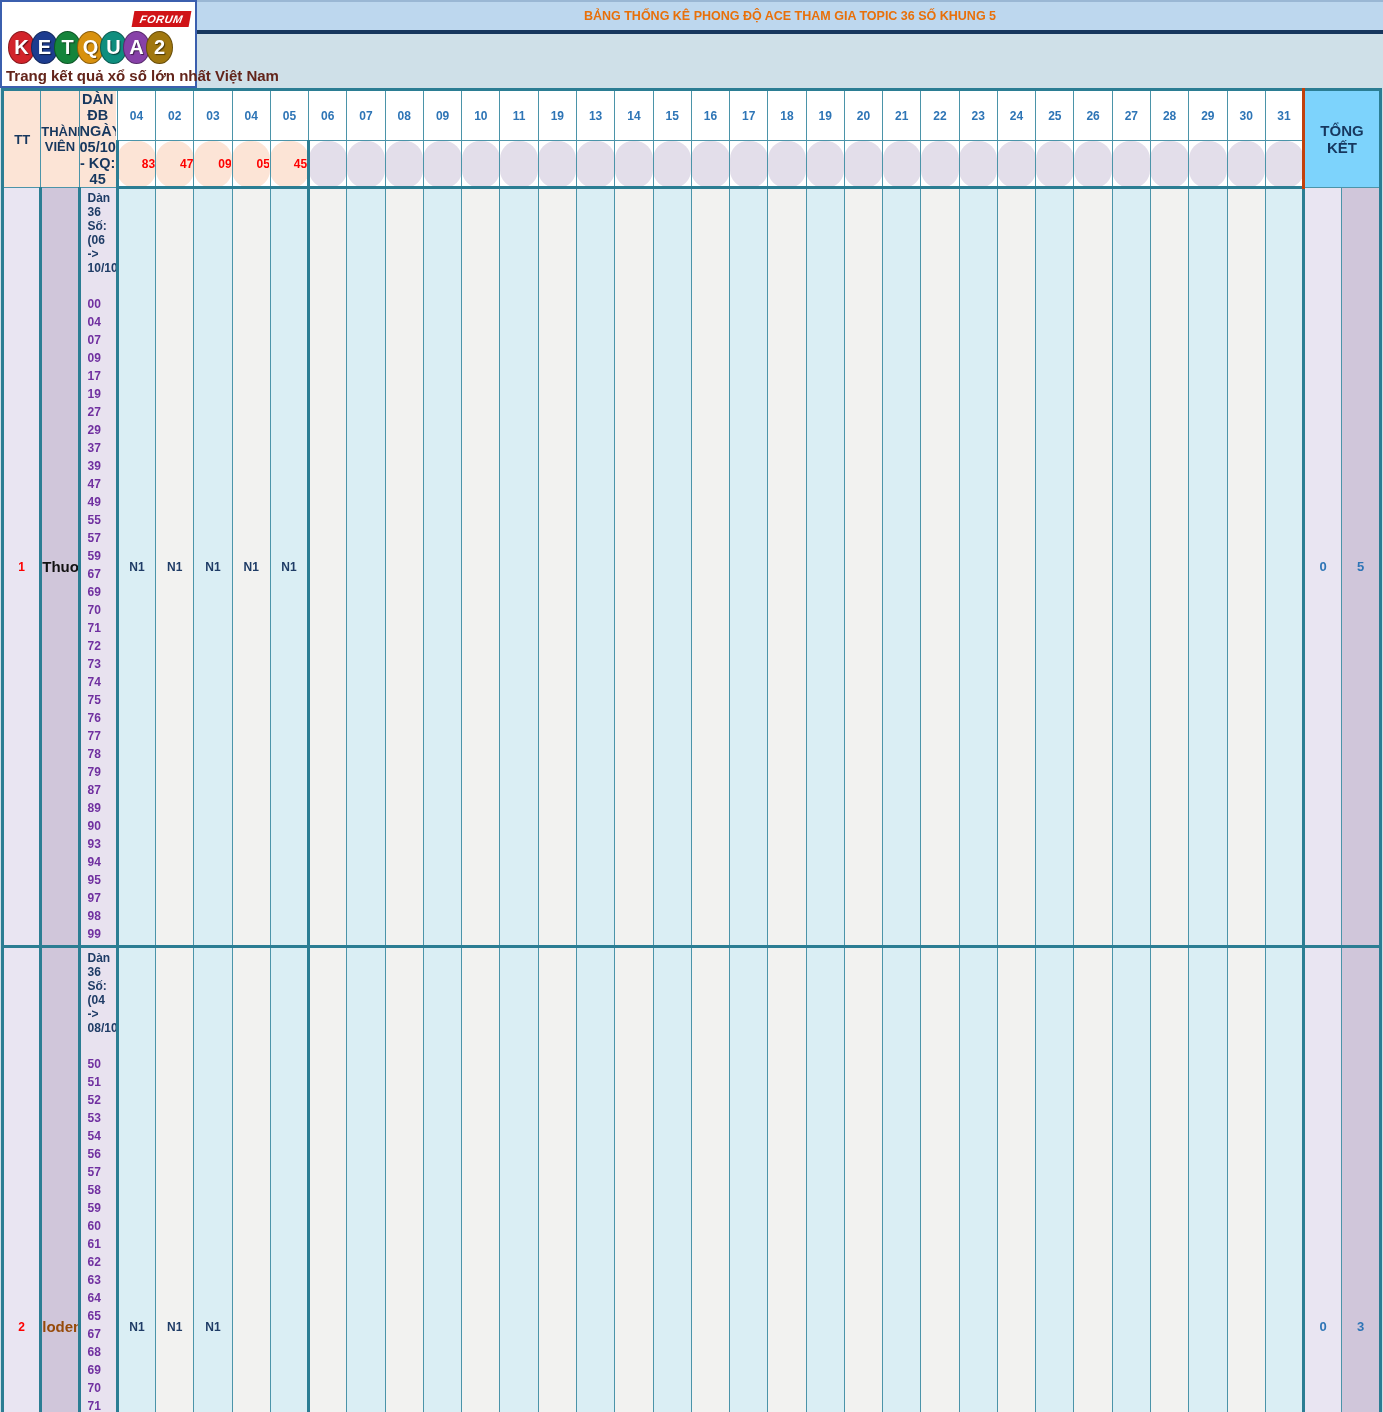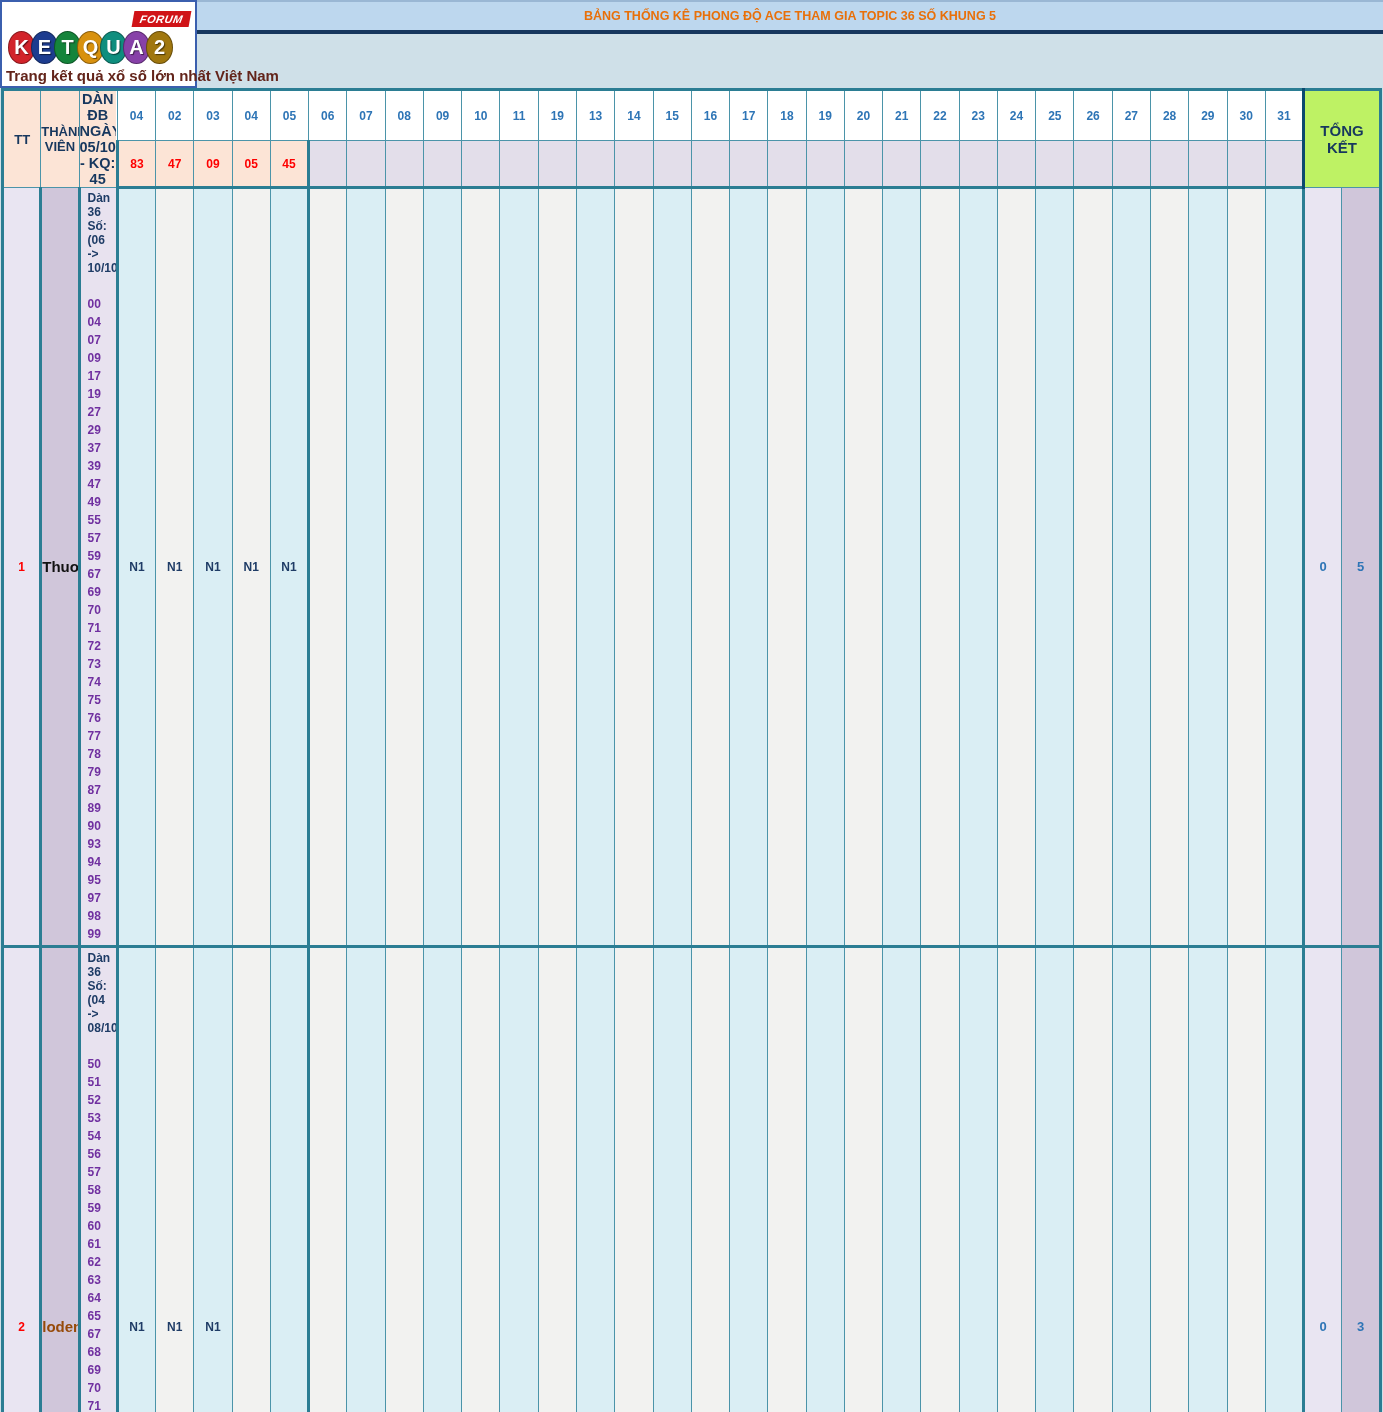--- a/index.html
+++ b/index.html
@@ -22,37 +22,37 @@
   .monthbar{flex:1;background:#dfdae8;color:#17375e;font-weight:bold;font-size:30px;
             display:flex;align-items:center;justify-content:center;letter-spacing:.5px;}
   
   table{border-collapse:collapse;table-layout:fixed;width:1381px;margin-left:1px;background:#fff;
         border:3px solid #2b7d93;}
   th,td{border:1px solid #4b94a9;padding:0;overflow:hidden;}
   thead th{height:23px;}
   th.main-h{background:#fce4d6;color:#17375e;font-weight:bold;font-size:13px;}
   th.dan-h{font-size:14.5px;}
   th.day-h{background:#ffffff;color:#2e75b6;font-size:12px;font-weight:bold;}
-  td.day-v{height:21px;text-align:center;font-size:12px;font-weight:bold;color:#fe0000;
-           background:#e3deea;border-bottom:3px solid #2b7d93;}
+  td.day-v{height:21px;text-align:right;font-size:12px;font-weight:bold;color:#fe0000;
+           background:#e3deea;border-bottom:3px solid #2b7d93;border-radius:18px;}
   td.day-v.res{background:#fce4d6;}
   tbody tr{height:79px;}
   tbody td{border-bottom:3px solid #2b7d93;}
   td.tt{background:#e9e5f2;color:#fe0000;font-weight:bold;font-size:12px;text-align:center;
         border-right:3px solid #2b7d93;}
   td.member{background:#d0c6da;font-weight:bold;font-size:15px;text-align:center;
             border-right:3px solid #2b7d93;}
   td.dan{background:#e8e2ef;vertical-align:top;padding:3px 4px 2px 7px;border-right:3px solid #2b7d93;}
   .dan-label{color:#1f3c66;font-weight:bold;font-size:12px;margin-bottom:1px;}
   .dan-nums{color:#7030a0;font-weight:bold;font-size:12px;line-height:18px;word-spacing:1.5px;margin-top:20px;}
   td.day{text-align:center;font-weight:bold;font-size:12px;color:#1f3c66;}
   td.day.odd{background:#daeef4;}
   td.day.even{background:#f2f2f0;}
   .thickL{border-left:3px solid #2b7d93 !important;}
-  th.total-h{background:#bef264;color:#17375e;font-weight:bold;font-size:15px;border-left:3px solid #0c4a6e;}
+  th.total-h{background:#7dd3fc;color:#17375e;font-weight:bold;font-size:15px;border-left:3px solid #c2410c;}
   td.tot1{background:#e9e5f2;color:#2e75b6;font-weight:bold;font-size:13px;text-align:center;
           border-left:3px solid #2b7d93;}
   td.tot2{background:#d0c6da;color:#2e75b6;font-weight:bold;font-size:13px;text-align:center;}
 </style>
 </head>
 <body>
 
 <div class="page">
   <div class="topbar">
     <div class="logo-box">

